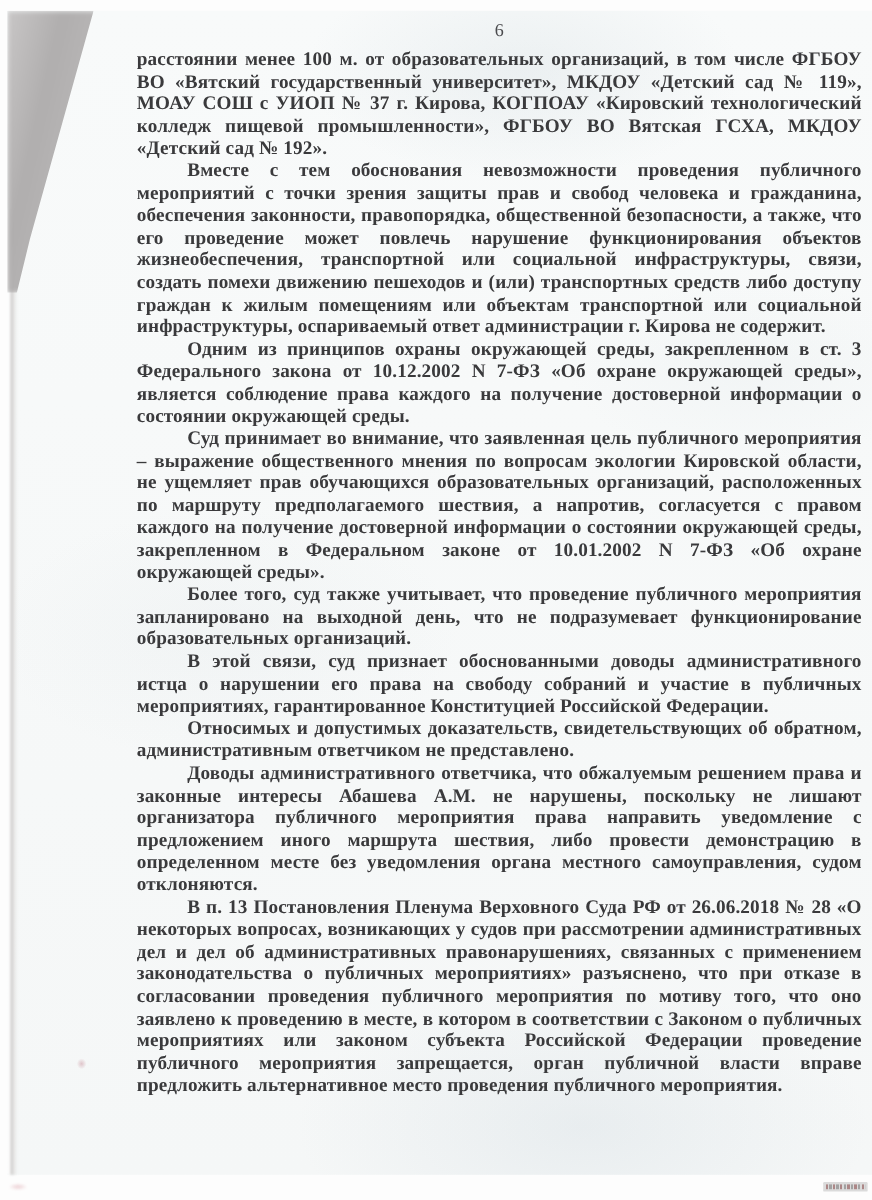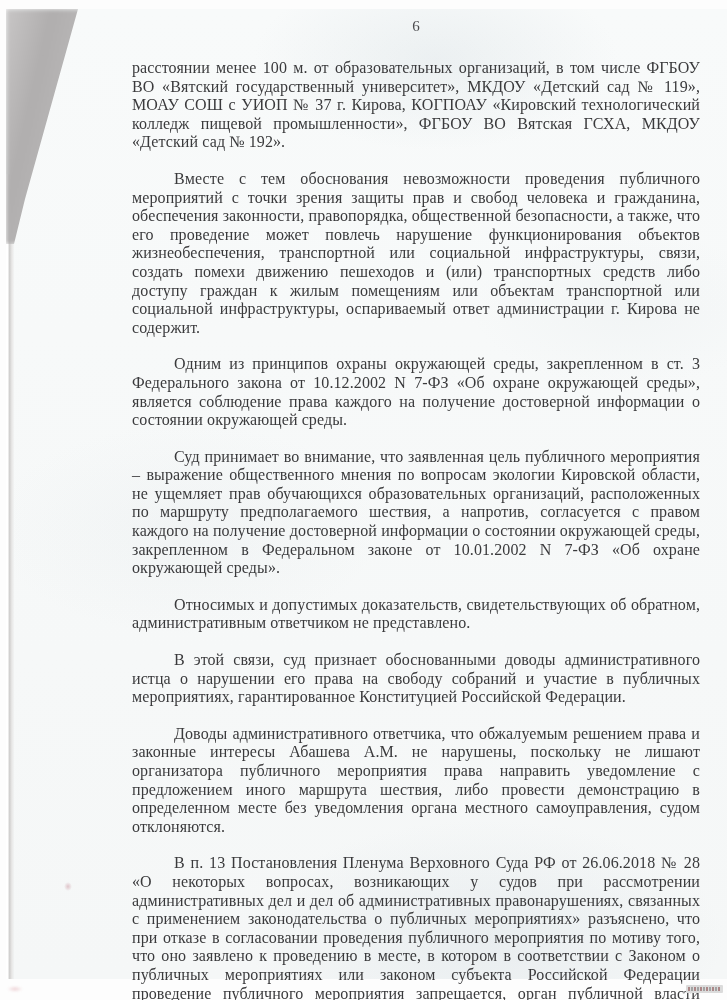--- a/index.html
+++ b/index.html
@@ -81,25 +81,26 @@
     text-align: center;
     font-size: 15px;
     color: #4b4b4e;
   }
   .text-block {
     position: absolute;
     left: 114px; top: 41px; width: 604px;
     color: #3a3a3c;
   }
   .text-block p {
-    margin: 18px;
+    margin: 0;
     font-size: 16px;
     line-height: 18.6px;
     text-align: justify;
     letter-spacing: 0.1px;
+    font-weight: bold;
   }
   .text-block p.indent { text-indent: 42px; }
 </style>
 </head>
 <body>
 
 <div class="stage">
 
   <div class="paper"></div>
 
@@ -108,22 +109,23 @@
   <div class="speck-a"></div>
   <div class="speck-b"></div>
 
   <div class="page-number">6</div>
 
   <div class="text-block">
     <p>расстоянии менее 100 м. от образовательных организаций, в том числе ФГБОУ ВО «Вятский государственный университет», МКДОУ «Детский сад № 119», МОАУ СОШ с УИОП № 37 г. Кирова, КОГПОАУ «Кировский технологический колледж пищевой промышленности», ФГБОУ ВО Вятская ГСХА, МКДОУ «Детский сад № 192».</p>
     <p class="indent">Вместе с тем обоснования невозможности проведения публичного мероприятий с точки зрения защиты прав и свобод человека и гражданина, обеспечения законности, правопорядка, общественной безопасности, а также, что его проведение может повлечь нарушение функционирования объектов жизнеобеспечения, транспортной или социальной инфраструктуры, связи, создать помехи движению пешеходов и (или) транспортных средств либо доступу граждан к жилым помещениям или объектам транспортной или социальной инфраструктуры, оспариваемый ответ администрации г. Кирова не содержит.</p>
     <p class="indent">Одним из принципов охраны окружающей среды, закрепленном в ст. 3 Федерального закона от 10.12.2002 N 7-ФЗ «Об охране окружающей среды», является соблюдение права каждого на получение достоверной информации о состоянии окружающей среды.</p>
     <p class="indent">Суд принимает во внимание, что заявленная цель публичного мероприятия – выражение общественного мнения по вопросам экологии Кировской области, не ущемляет прав обучающихся образовательных организаций, расположенных по маршруту предполагаемого шествия, а напротив, согласуется с правом каждого на получение достоверной информации о состоянии окружающей среды, закрепленном в Федеральном законе от 10.01.2002 N 7-ФЗ «Об охране окружающей среды».</p>
+    <p class="indent">Более того, суд также учитывает, что проведение публичного мероприятия запланировано на выходной день, что не подразумевает функционирование образовательных организаций.</p>
+    <p class="indent">В этой связи, суд признает обоснованными доводы административного истца о нарушении его права на свободу собраний и участие в публичных мероприятиях, гарантированное Конституцией Российской Федерации.</p>
     <p class="indent">Относимых и допустимых доказательств, свидетельствующих об обратном, административным ответчиком не представлено.</p>
-    <p class="indent">В этой связи, суд признает обоснованными доводы административного истца о нарушении его права на свободу собраний и участие в публичных мероприятиях, гарантированное Конституцией Российской Федерации.</p>
     <p class="indent">Доводы административного ответчика, что обжалуемым решением права и законные интересы Абашева А.М. не нарушены, поскольку не лишают организатора публичного мероприятия права направить уведомление с предложением иного маршрута шествия, либо провести демонстрацию в определенном месте без уведомления органа местного самоуправления, судом отклоняются.</p>
     <p class="indent">В п. 13 Постановления Пленума Верховного Суда РФ от 26.06.2018 № 28 «О некоторых вопросах, возникающих у судов при рассмотрении административных дел и дел об административных правонарушениях, связанных с применением законодательства о публичных мероприятиях» разъяснено, что при отказе в согласовании проведения публичного мероприятия по мотиву того, что оно заявлено к проведению в месте, в котором в соответствии с Законом о публичных мероприятиях или законом субъекта Российской Федерации проведение публичного мероприятия запрещается, орган публичной власти вправе предложить альтернативное место проведения публичного мероприятия.</p>
   </div>
 
   <div class="watermark">
     <div class="wm-text"></div>
   </div>
 
 </div>
 

